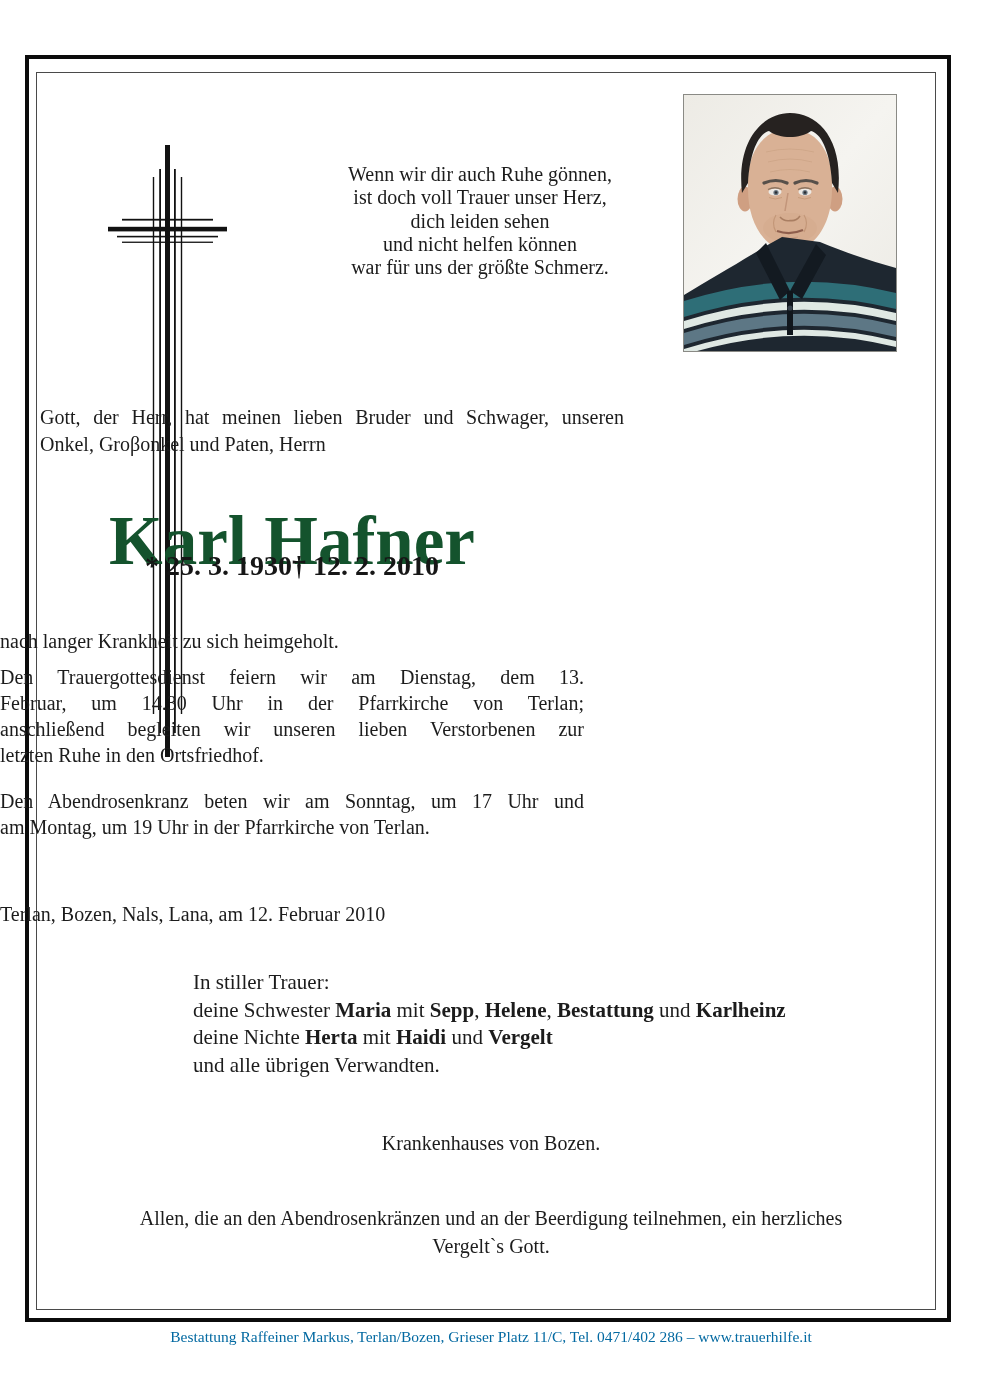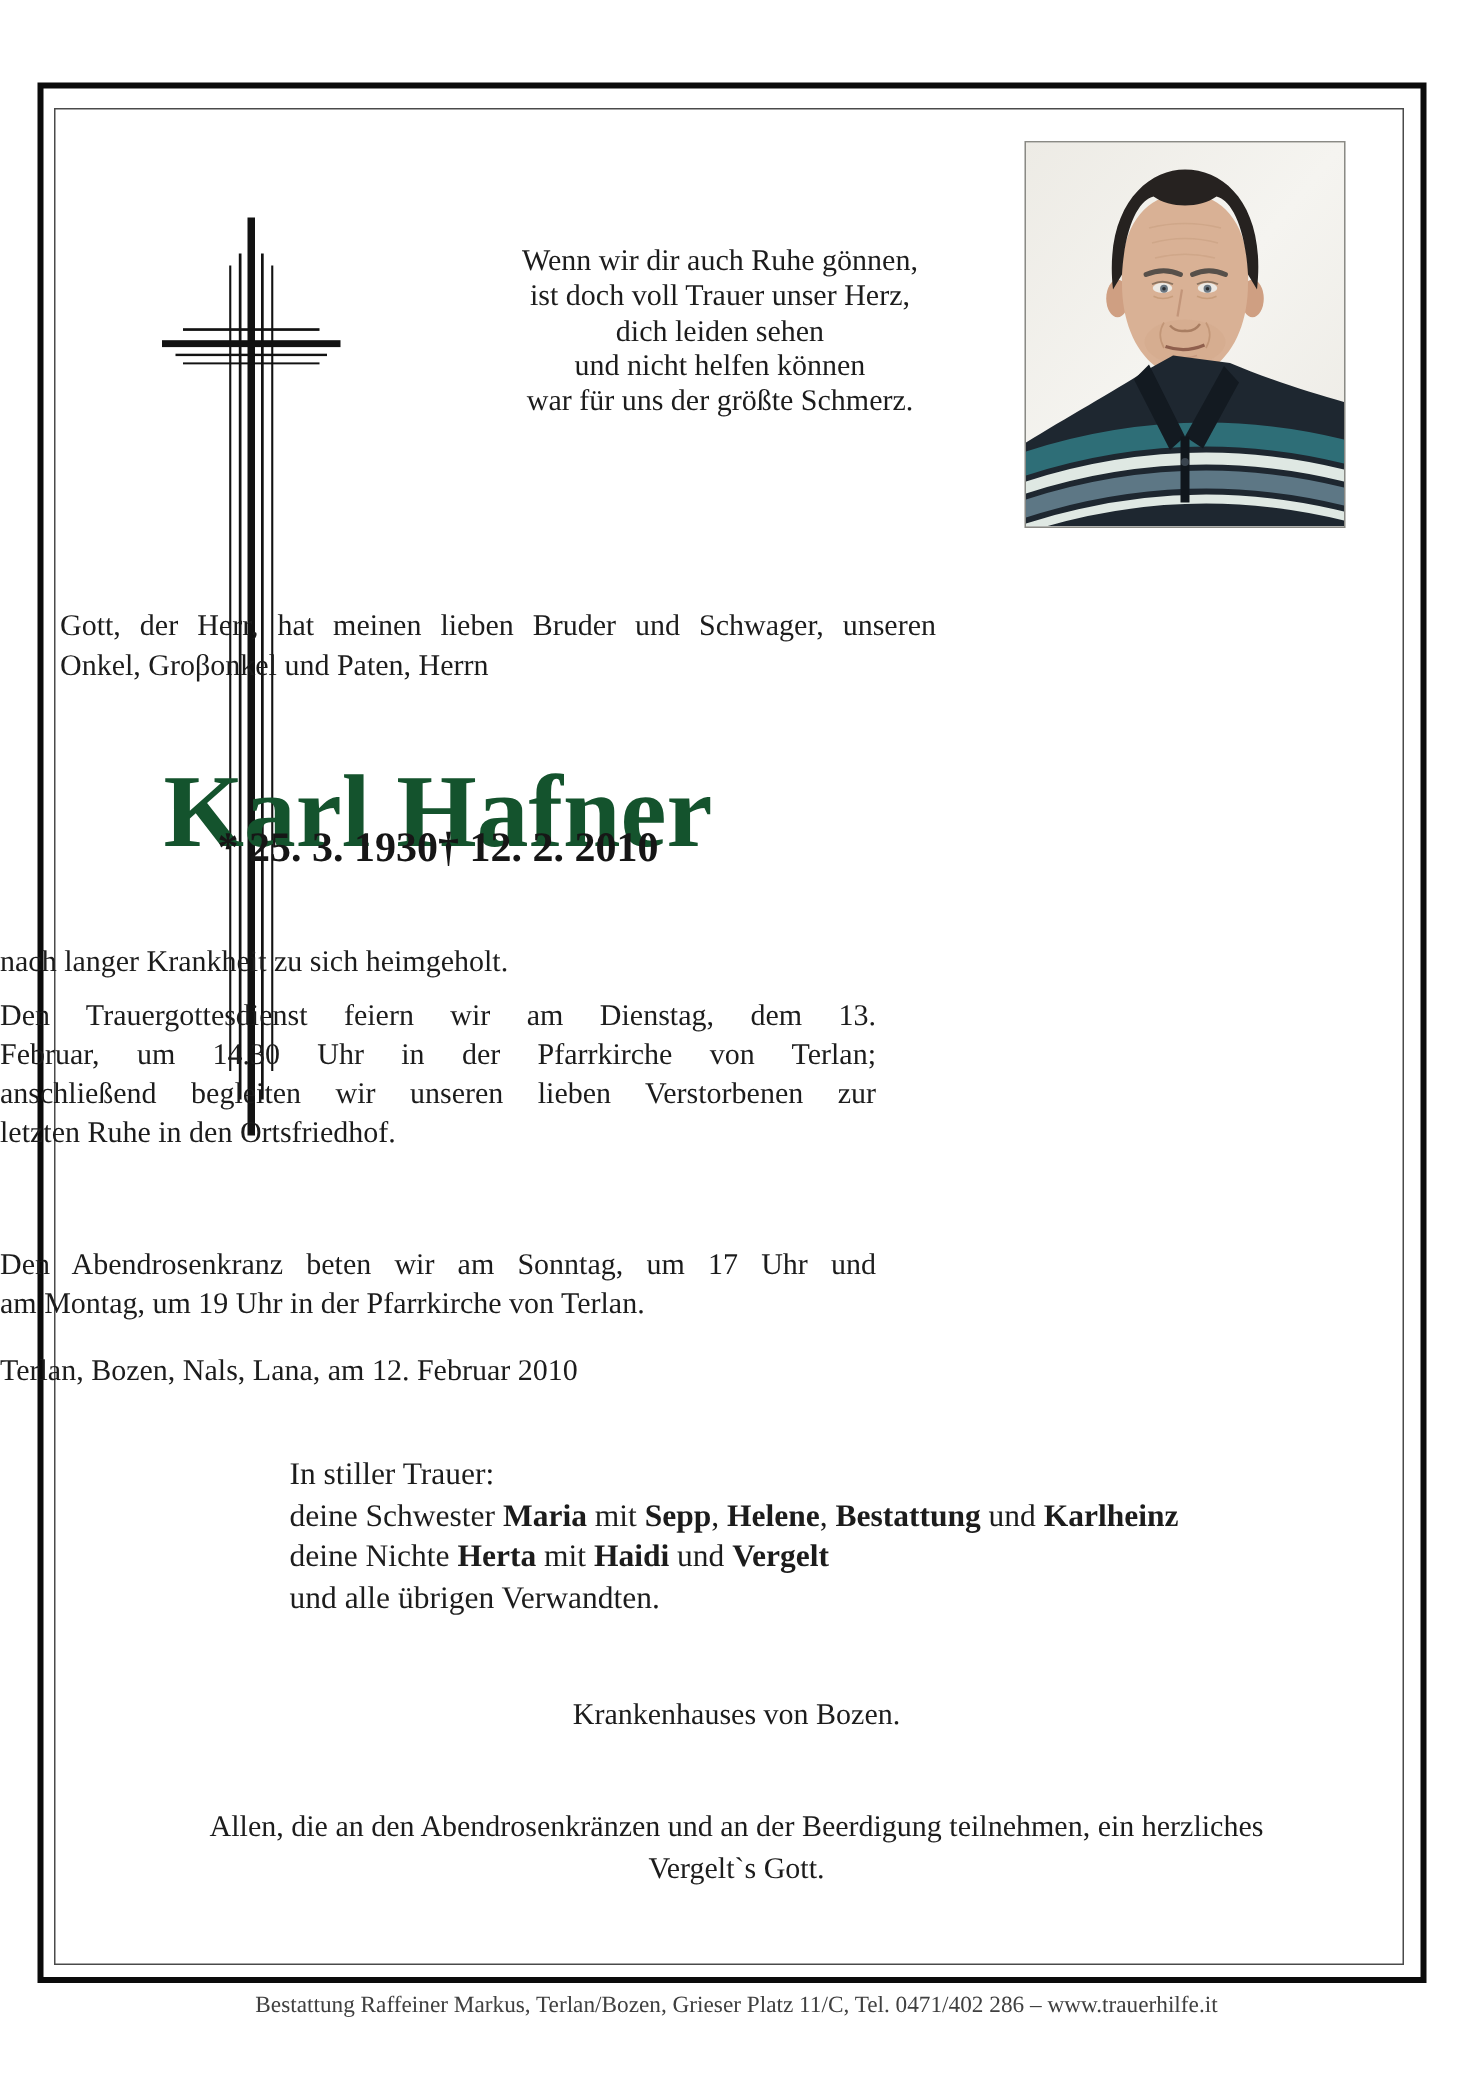--- a/index.html
+++ b/index.html
@@ -49,35 +49,35 @@
     left:0; top:512px; width:584px; text-align:center;
     font-size:69px; line-height:58px; font-weight:bold; color:#14532d;
   }
   .dates   {
     left:0; top:550px; width:584px;
     display:flex; justify-content:center; 
     font-size:28px; line-height:32px; font-weight:bold; color:#161616;
   }
   .nach    { left:0; top:628px; width:584px; }
   .service { left:0; top:664px; width:584px; line-height:26px; }
-  .rosary  { left:0; top:788px; width:584px; line-height:26px;margin-top:42px; }
+  .rosary  { left:0; top:788px; width:584px; line-height:26px; }
   .dateline{ left:0; top:901px; width:584px; }
 
   
   .mourners { left:193px; top:969px; width:680px; font-size:21px; line-height:27.5px; }
   .mourners .b { font-weight:bold; }
 
   
   .thanks1 { left:41px; top:1129px; width:900px; text-align:center; font-size:20px; line-height:29px; }
   .thanks2 { left:41px; top:1204px; width:900px; text-align:center; font-size:20px; line-height:28px; }
 
   
   .footer {
     left:0; top:1328px; width:982px; text-align:center;
-    font-size:15.5px; line-height:18px; color:#404040;
+    font-size:15.5px; line-height:18px; color:#0369a1;
   }
 </style>
 </head>
 <body>
 
 <div class="abs outer-frame"></div>
 <div class="abs inner-frame"></div>
 
 <svg class="abs cross" viewBox="0 0 135 620" aria-hidden="true">
   <g fill="#121212">

